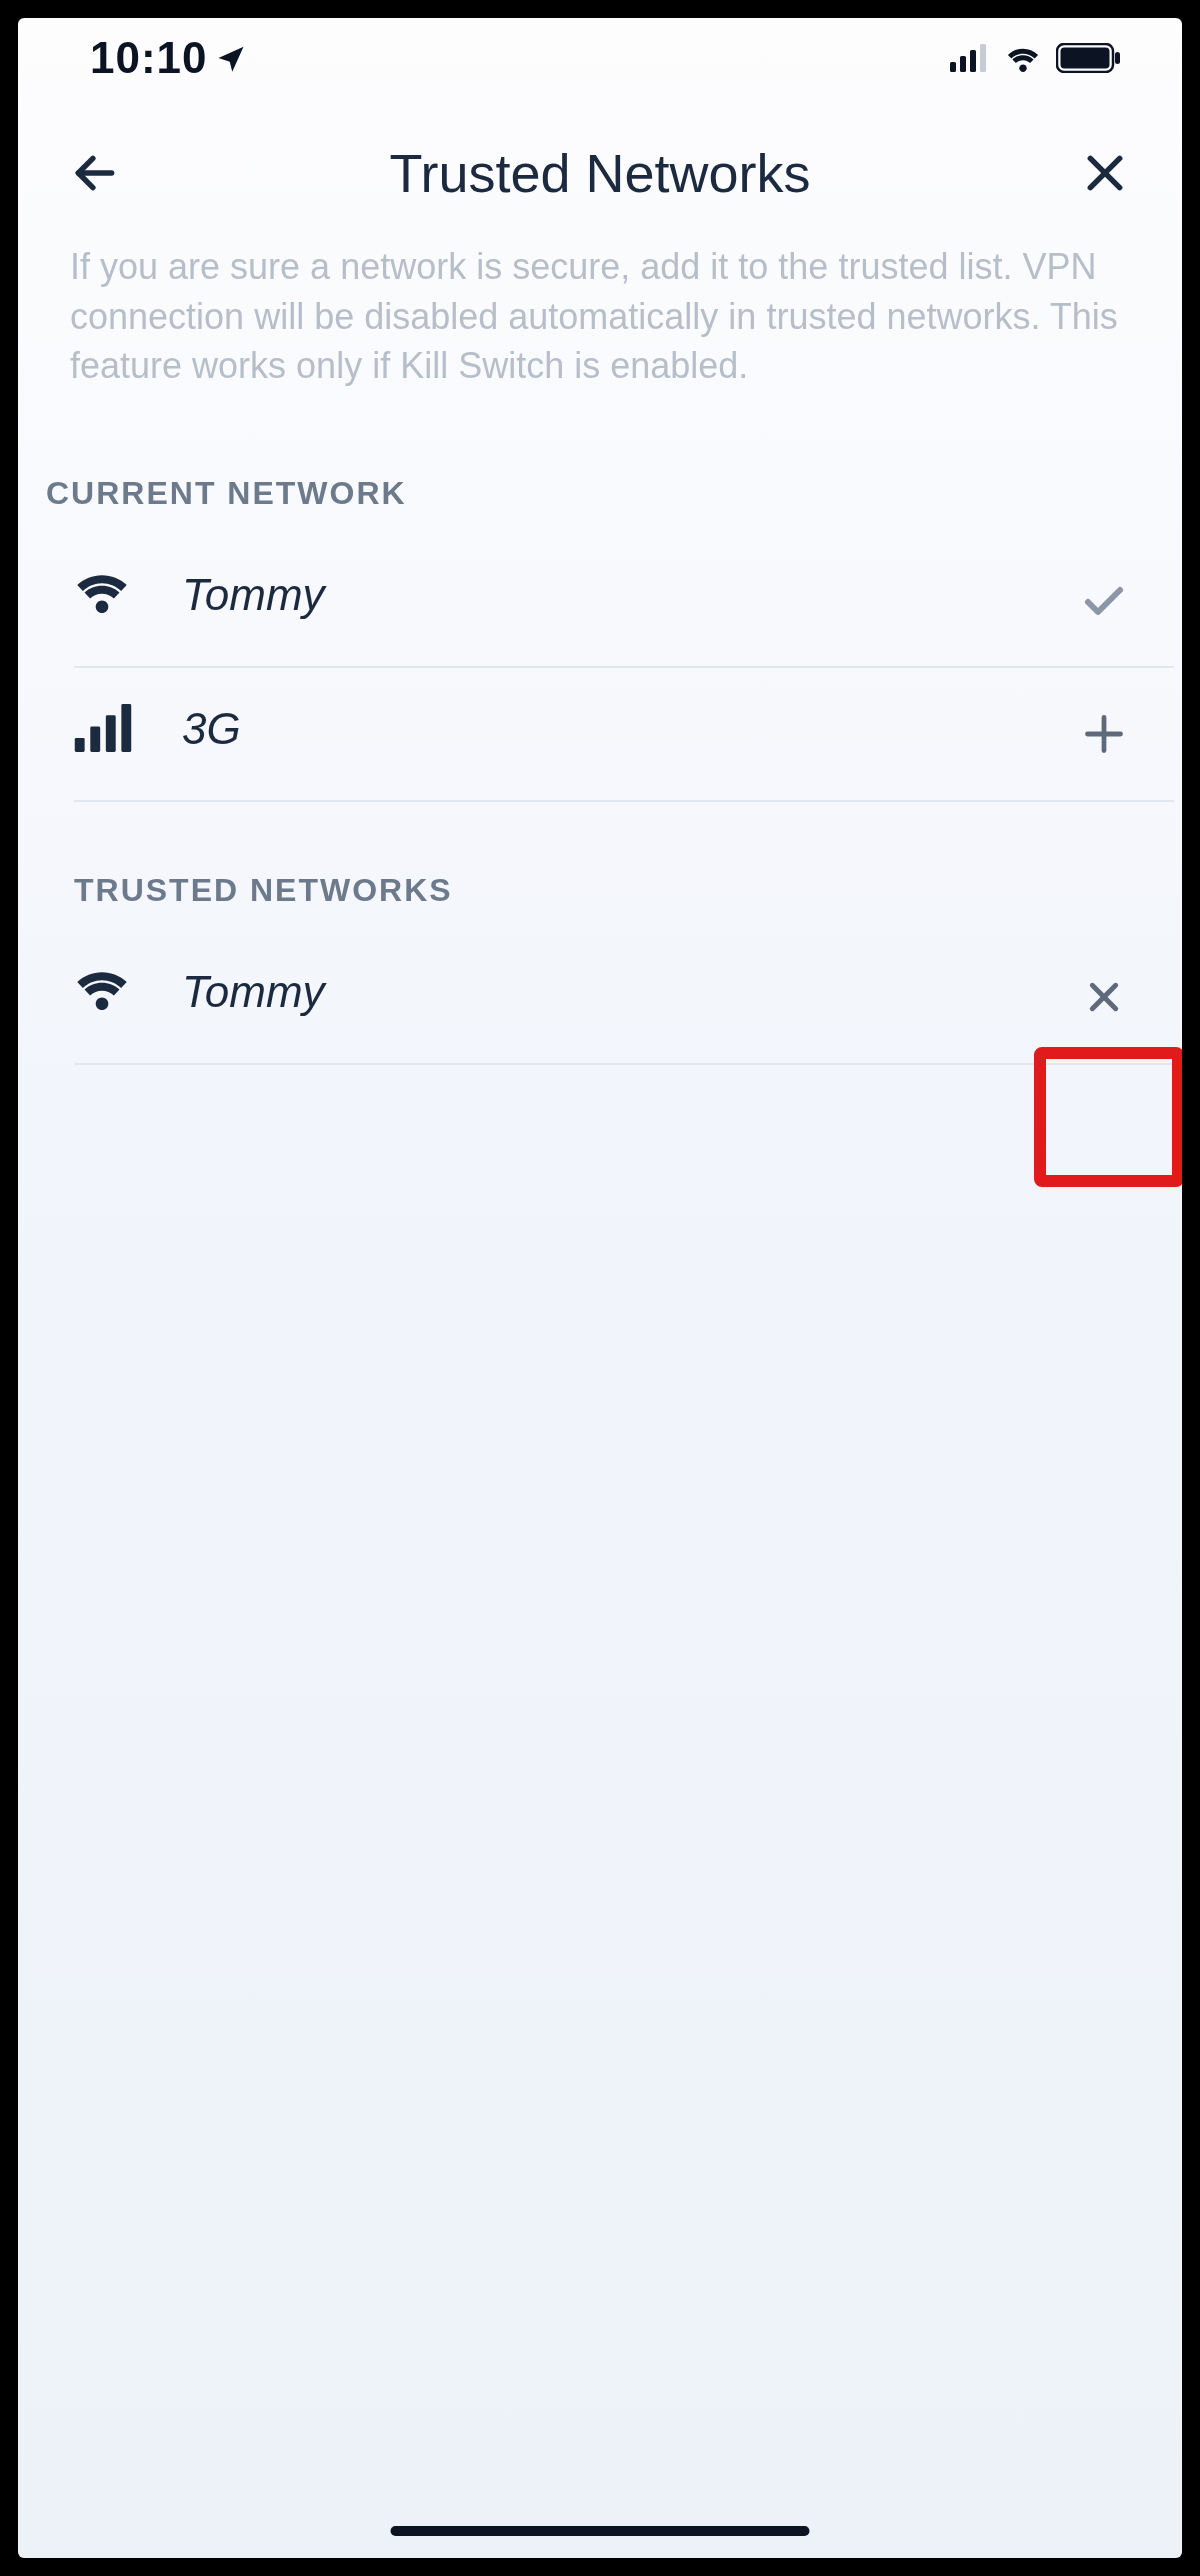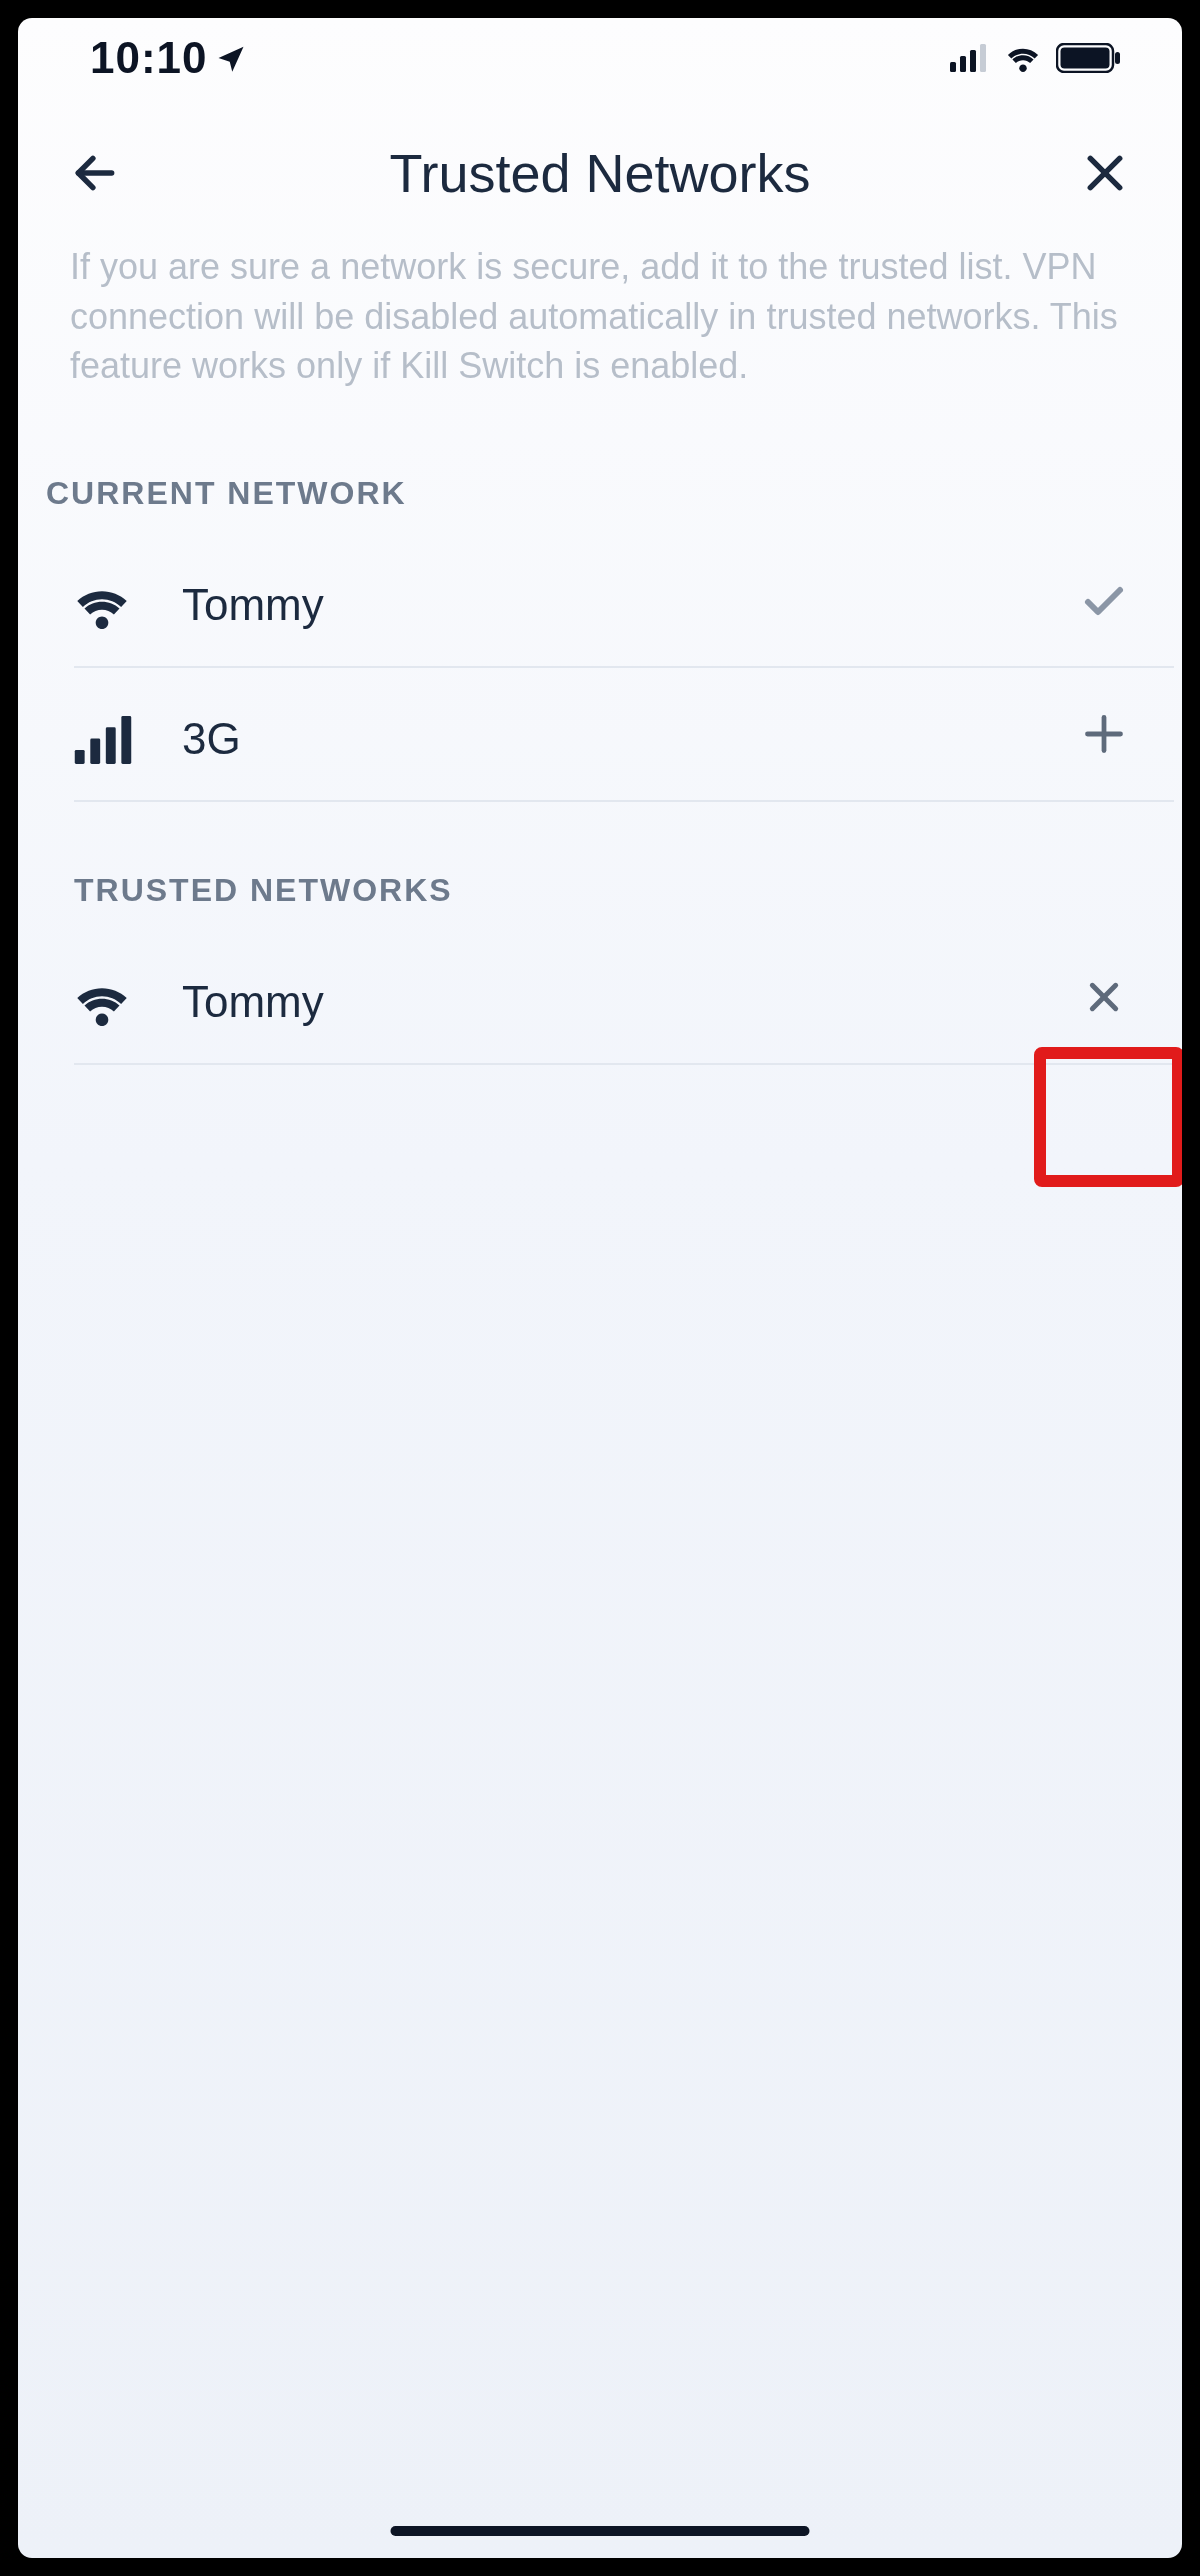--- a/index.html
+++ b/index.html
@@ -16,21 +16,21 @@
     height: 2576px;
     background: #000;
     padding: 18px;
   }
   .screen {
     width: 100%;
     height: 100%;
     background: linear-gradient(#fdfdfe 0%, #f2f5fb 45%, #edf1f8 100%);
     position: relative;
     overflow: hidden;
-    border-radius: 14px;
+    border-radius: 6px;
   }
 
   
   .status-bar {
     height: 80px;
     display: flex;
     align-items: center;
     justify-content: space-between;
     padding: 0 60px 0 72px;
     color: #0c1424;
@@ -83,27 +83,28 @@
     padding: 70px 52px 22px 56px;
     color: #6d7a8c;
     font-size: 32px;
     font-weight: 600;
     letter-spacing: 2px;
   }
 
   
   .row {
     display: flex;
-    align-items: flex-end;
+    align-items: flex-start;
     gap: 48px;
     padding: 36px 40px 36px 56px;
     border-bottom: 2px solid #e2e7ef;
     margin-left: 56px;
     margin-right: 8px;
     padding-left: 0;
+    font-style: italic;
   }
   .row .row-icon {
     width: 60px;
     display: flex;
     align-items: center;
     justify-content: flex-start;
     color: #1c2a3f;
   }
   .row-label {
     flex: 1;

